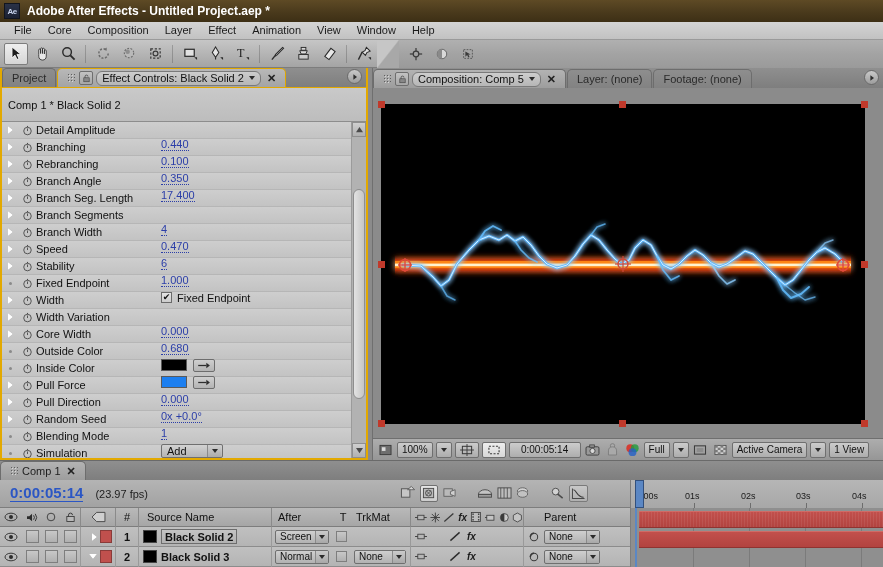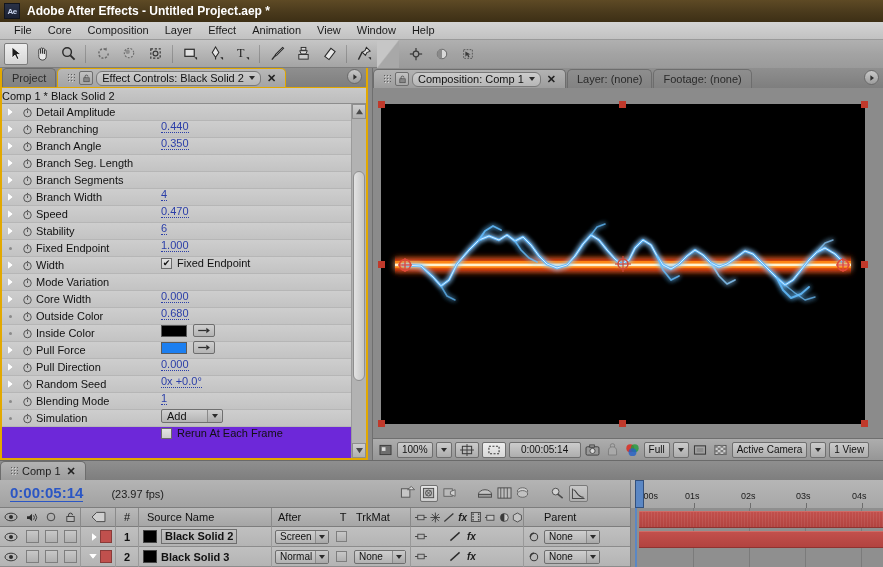--- a/index.html
+++ b/index.html
@@ -130,43 +130,43 @@
 
   
   #fx-panel {
     position: absolute; left: 0; top: 68px; width: 368px; height: 392px;
     background: #9a9a9a; border: 2px solid #e3a900; border-top: none;
     display: flex; flex-direction: column;
   }
   #fx-tabbar { height: 20px; background: linear-gradient(to bottom,#8f8f8f,#7e7e7e);
     display:flex; align-items:flex-end; position: relative; border-bottom: 1px solid #e3a900;}
   #fx-header {
-    height: 16px; background: linear-gradient(to bottom,#c9c9c9,#bdbdbd);
+    height: 34px; background: linear-gradient(to bottom,#c9c9c9,#bdbdbd);
     border-bottom: 1px solid #8d8d8d;
-    display: flex; align-items: center; 
+    display: flex; align-items: center; padding-left: 6px;
     font-size: 11px; color: #111;
   }
-  #fx-body { flex: 1; display: flex; overflow: hidden; background: #6d28d9; position: relative;}
+  #fx-body { flex: 1; display: flex; overflow: hidden; background: #0ea5e9; position: relative;}
   #fx-rows { flex: 1; overflow: hidden; }
   .fx-row {
     height: 17px; display: flex; align-items: center;
     border-bottom: 1px solid #b6b6b6;
     background: linear-gradient(to bottom,#cecece,#c3c3c3);
     font-size: 11px; color: #111;
   }
   .fx-row .twirl {
     width: 16px; flex: 0 0 16px; display: flex; align-items: center; justify-content: center;
   }
   .tri-right { width:0;height:0;border-top:4px solid transparent;
     border-bottom:4px solid transparent;border-left:5px solid #ffffff;
     filter: drop-shadow(0.5px 0.5px 0 #7b7b7b); }
   .dot-dim { width:3px;height:3px;background:#8a8a8a;border-radius:50%; }
   .fx-row .stopwatch { width: 18px; flex: 0 0 18px; display:flex;align-items:center;justify-content:center;}
   .fx-row .pname { flex: 0 0 125px; white-space: nowrap; overflow: hidden; }
-  .fx-row .pval { flex: 1; display: flex; align-items: flex-end; white-space: nowrap; margin-top: 29px; }
+  .fx-row .pval { flex: 1; display: flex; align-items: flex-start; white-space: nowrap; margin-top: 29px; }
   .num {
     color: #2b3ea8; border-bottom: 1px dotted #2b3ea8;
     cursor: default; font-size: 11px;
   }
   .swatch {
     width: 26px; height: 12px; border: 1px solid #5a5a5a; display:inline-block;
   }
   .eyedrop {
     width: 22px; height: 13px; margin-left: 6px;
     border: 1px solid #6d6d6d; border-radius: 2px;
@@ -247,21 +247,21 @@
     display:flex;align-items:flex-end; position: relative; }
   #tl-topbar {
     height: 28px; background: linear-gradient(to bottom,#b4b4b4,#a2a2a2);
     border-bottom: 1px solid #7d7d7d;
     display: flex; align-items: center; position: relative;
   }
   #tl-time {
     color: #2b56c4; font-size: 15px; font-weight: bold;
     border-bottom: 1px solid #2b56c4; margin-left: 10px; line-height: 16px;
   }
-  #tl-fps { margin-left: 28px; font-size: 11px; color: #1d1d1d; }
+  #tl-fps { margin-left: 12px; font-size: 11px; color: #1d1d1d; }
   #tl-switchicons { position: absolute; left: 400px; display: flex; align-items: center; gap: 4px; }
   #tl-ruler {
     position: absolute; right: 0; top: 0; width: 253px; height: 28px;
     background: linear-gradient(to bottom,#b6b6b6,#a8a8a8);
     border-left: 1px solid #7d7d7d;
   }
   .tick-label { position: absolute; bottom: 7px; font-size: 9px; color: #1a1a1a; }
   .tick-line { position: absolute; bottom: 0; width: 1px; height: 5px; background: #6d6d6d; }
   #cti {
     position: absolute; top: 0; width: 9px; height: 28px;
@@ -284,21 +284,21 @@
   .cell { display: flex; align-items: center; height: 20px; }
   .cellsep { width: 1px; height: 20px; background: #9a9a9a; }
   .swbox {
     width: 13px; height: 13px; border: 1px solid #7e7e7e;
     background: linear-gradient(to bottom,#c8c8c8,#b0b0b0);
   }
   .layercolor { width: 12px; height: 13px; background: #c0504d; border: 1px solid #8a3b39; }
   .srcname { font-weight: bold; font-size: 11px; color: #111; }
   .srcbox {
     border: 1px solid #6d6d6d; padding: 0 3px; height: 15px;
-    display: flex; align-items: flex-start;
+    display: flex; align-items: center;
     background: linear-gradient(to bottom,#c4c4c4,#b2b2b2);
   }
   .modesel {
     display: inline-flex; align-items: center; height: 14px;
     border: 1px solid #6f6f6f; border-radius: 2px;
     background: linear-gradient(to bottom,#cfcfcf,#b2b2b2);
     padding-left: 4px; font-size: 10px; color: #111;
   }
   .modesel .dbtn2 {
     width: 13px; height: 12px; margin-left: 3px;
@@ -497,50 +497,69 @@
                 <line x1="6" y1="6.6" x2="6" y2="3.8" stroke="#4a4a4a" stroke-width="1"></line>
                 <line x1="6" y1="1" x2="6" y2="2.4" stroke="#4a4a4a" stroke-width="1.2"></line>
               </svg>
             </span>
           <span class="pname">Detail Amplitude</span>
           <span class="pval">
               <span class="num">0.440</span>
             </span>
         </div>
 
-
         <div class="fx-row">
           <span class="twirl">
               <i class="tri-right"></i>
             </span>
           <span class="stopwatch">
               <svg width="11" height="11" viewBox="0 0 12 12">
                 <circle cx="6" cy="6.6" r="4.1" fill="none" stroke="#4a4a4a" stroke-width="1"></circle>
                 <line x1="6" y1="6.6" x2="6" y2="3.8" stroke="#4a4a4a" stroke-width="1"></line>
                 <line x1="6" y1="1" x2="6" y2="2.4" stroke="#4a4a4a" stroke-width="1.2"></line>
               </svg>
             </span>
+          <span class="pname">Branching</span>
+          <span class="pval">
+              <span class="num">0.100</span>
+            </span>
+        </div>
+
+        <div class="fx-row">
+          <span class="twirl">
+              <i class="tri-right"></i>
+            </span>
+          <span class="stopwatch">
+              <svg width="11" height="11" viewBox="0 0 12 12">
+                <circle cx="6" cy="6.6" r="4.1" fill="none" stroke="#4a4a4a" stroke-width="1"></circle>
+                <line x1="6" y1="6.6" x2="6" y2="3.8" stroke="#4a4a4a" stroke-width="1"></line>
+                <line x1="6" y1="1" x2="6" y2="2.4" stroke="#4a4a4a" stroke-width="1.2"></line>
+              </svg>
+            </span>
           <span class="pname">Rebranching</span>
           <span class="pval">
               <span class="num">0.350</span>
             </span>
         </div>
 
         <div class="fx-row">
           <span class="twirl">
               <i class="tri-right"></i>
             </span>
           <span class="stopwatch">
               <svg width="11" height="11" viewBox="0 0 12 12">
                 <circle cx="6" cy="6.6" r="4.1" fill="none" stroke="#4a4a4a" stroke-width="1"></circle>
                 <line x1="6" y1="6.6" x2="6" y2="3.8" stroke="#4a4a4a" stroke-width="1"></line>
                 <line x1="6" y1="1" x2="6" y2="2.4" stroke="#4a4a4a" stroke-width="1.2"></line>
               </svg>
             </span>
           <span class="pname">Branch Angle</span>
+          <span class="pval">
+              <span class="num">17.400</span>
+            </span>
         </div>
 
         <div class="fx-row">
           <span class="twirl">
               <i class="tri-right"></i>
             </span>
           <span class="stopwatch">
               <svg width="11" height="11" viewBox="0 0 12 12">
                 <circle cx="6" cy="6.6" r="4.1" fill="none" stroke="#4a4a4a" stroke-width="1"></circle>
                 <line x1="6" y1="6.6" x2="6" y2="3.8" stroke="#4a4a4a" stroke-width="1"></line>
@@ -654,21 +673,21 @@
           <span class="twirl">
               <i class="tri-right"></i>
             </span>
           <span class="stopwatch">
               <svg width="11" height="11" viewBox="0 0 12 12">
                 <circle cx="6" cy="6.6" r="4.1" fill="none" stroke="#4a4a4a" stroke-width="1"></circle>
                 <line x1="6" y1="6.6" x2="6" y2="3.8" stroke="#4a4a4a" stroke-width="1"></line>
                 <line x1="6" y1="1" x2="6" y2="2.4" stroke="#4a4a4a" stroke-width="1.2"></line>
               </svg>
             </span>
-          <span class="pname">Mode Variation</span>
+          <span class="pname">Width Variation</span>
           <span class="pval">
               <span class="num">0.000</span>
             </span>
         </div>
 
         <div class="fx-row">
           <span class="twirl">
               <i class="tri-right"></i>
             </span>
           <span class="stopwatch">
@@ -845,21 +864,21 @@
     <div class="panel-tabbar">
       <div class="ptab">
         <span class="grip"></span>
         <span class="lockbtn">
           <svg width="9" height="9" viewBox="0 0 10 10">
               <rect x="2" y="4.2" width="6" height="4.4" fill="#888" stroke="#444" stroke-width="0.7"></rect>
               <path d="M3.4 4.2 V2.8a1.6 1.6 0 0 1 3.2 0" fill="none" stroke="#444" stroke-width="0.9"></path>
             </svg>
         </span>
         <span class="tabname-box">
-          <span>Composition: Comp 1</span>
+          <span>Composition: Comp 5</span>
           <span class="mini-tri"></span>
         </span>
         <span class="tab-x">✕</span>
       </div>
       <div class="ptab inactive">
         <span>Layer: (none)</span>
       </div>
       <div class="ptab inactive">
         <span>Footage: (none)</span>
       </div>

